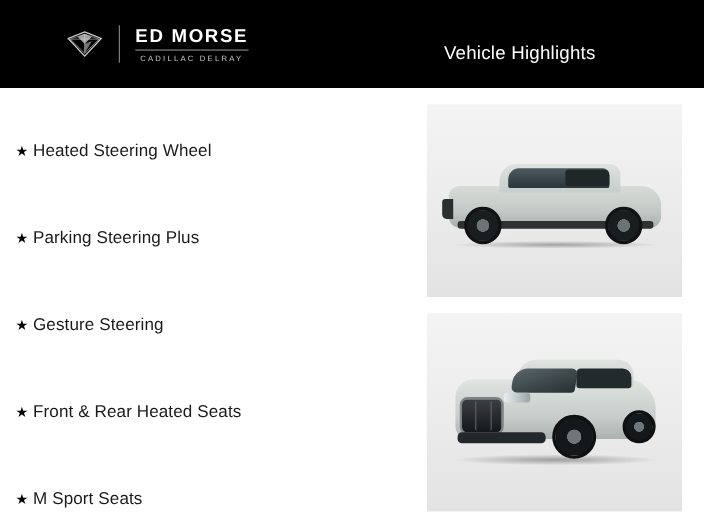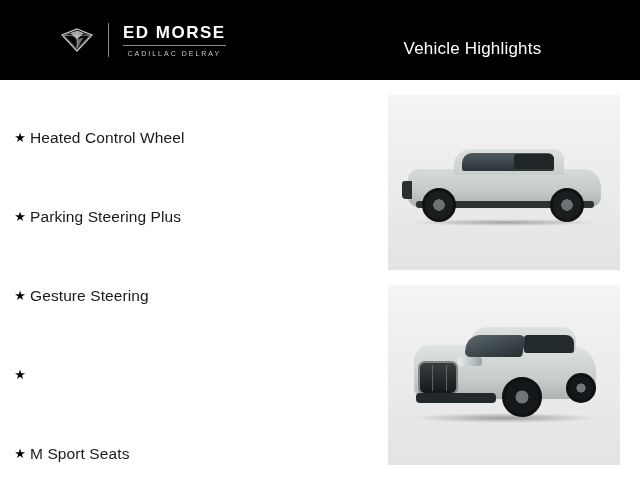--- a/index.html
+++ b/index.html
@@ -312,35 +312,36 @@
 
     <div class="header-title">Vehicle Highlights</div>
   </div>
 
   <div class="body">
 
     <div class="features">
 
       <div class="feature-item">
         <span class="bullet-star">★</span>
-        <span class="feature-label">Heated Control Wheel</span>
+        <span class="feature-label">Heated Steering Wheel</span>
       </div>
 
       <div class="feature-item">
         <span class="bullet-star">★</span>
         <span class="feature-label">Parking Steering Plus</span>
       </div>
 
       <div class="feature-item">
         <span class="bullet-star">★</span>
         <span class="feature-label">Gesture Steering</span>
       </div>
 
       <div class="feature-item">
         <span class="bullet-star">★</span>
+        <span class="feature-label">Front &amp; Rear Heated Seats</span>
       </div>
 
       <div class="feature-item">
         <span class="bullet-star">★</span>
         <span class="feature-label">M Sport Seats</span>
       </div>
 
     </div>
 
     <div class="photo photo-top">

